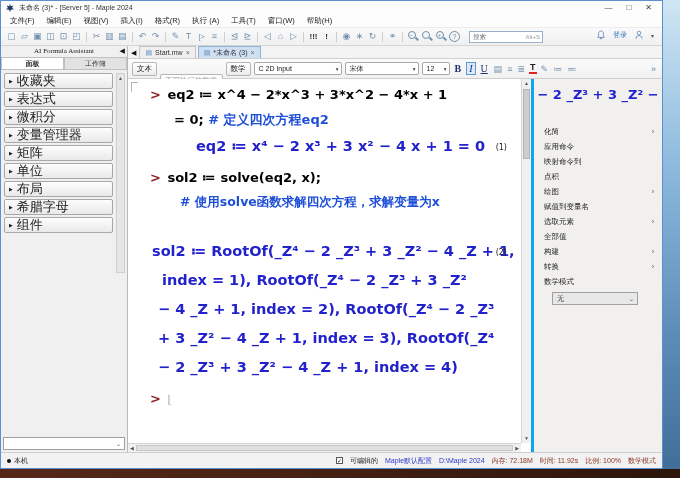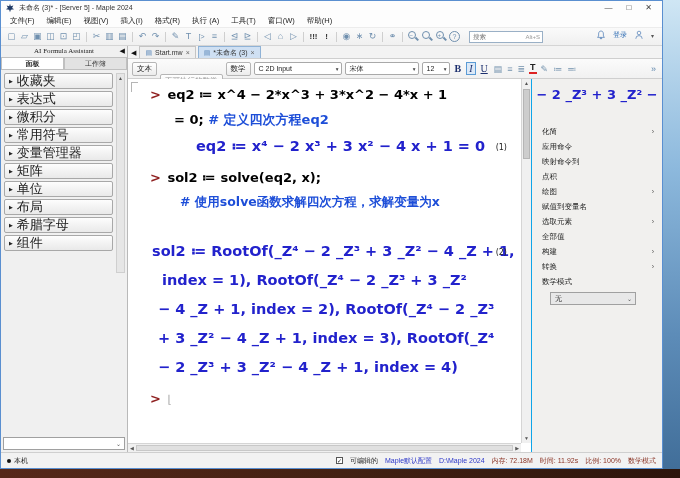--- a/index.html
+++ b/index.html
@@ -128,21 +128,21 @@
   .vscroll { position:absolute; right:0; top:0; bottom:9px; width:10px; background:#f0f0f0; border-left:1px solid #d5d5d5; }
   .vscroll .arr { display:block; text-align:center; font-size:5px; color:#555; line-height:9px; }
   .vscroll .arr.down { position:absolute; bottom:0; left:0; right:0; }
   .vscroll .thumb { position:absolute; top:10px; left:1px; right:1px; height:70px; background:#cdcdcd; border:1px solid #b5b5b5; }
   .hscroll { position:absolute; left:0; right:10px; bottom:0; height:9px; background:#f0f0f0; border-top:1px solid #d5d5d5; }
   .hscroll .arr { position:absolute; top:0; font-size:5px; color:#555; line-height:9px; }
   .hscroll .arr.left { left:2px; } .hscroll .arr.right { right:2px; }
   .hscroll .thumb { position:absolute; left:8px; right:8px; top:1px; bottom:1px; background:#e0e0e0; border:1px solid #c8c8c8; }
 
   
-  .ctxpanel { flex:1; background:#f1f0ee; border-left:1px solid #0ea5e9; position:relative; overflow:hidden; }
+  .ctxpanel { flex:1; background:#f1f0ee; border-left:3px solid #0ea5e9; position:relative; overflow:hidden; }
   .ctx-preview { margin-top:8px; text-align:center; font-family:"DejaVu Sans",sans-serif;
     font-size:13px; font-weight:bold; color:#2222cc; white-space:nowrap; }
   .ctx-list { margin-top:22px; }
   .ctx-item { display:flex; align-items:center; height:15px; padding:0 8px 0 10px; font-size:7.5px; color:#222; }
   .ctx-item .arrow { margin-left:auto; color:#555; font-size:7px; }
   .ctx-select { margin:3px 0 0 18px; width:86px; height:13px; background:#e8e8e8; border:1px solid #a0a0a0;
     display:flex; align-items:center; font-size:7px; color:#222; padding-left:4px; }
   .ctx-select .caret { margin-left:auto; font-size:6px; color:#555; padding-right:3px; }
 
   
@@ -327,23 +327,20 @@
             
           <div class="pal">
                 <span class="tri">▶</span>
                 <span class="plabel">收藏夹</span>
               </div><div class="pal">
                 <span class="tri">▶</span>
                 <span class="plabel">表达式</span>
               </div><div class="pal">
                 <span class="tri">▶</span>
                 <span class="plabel">微积分</span>
-              </div><div class="pal">
-                <span class="tri">▶</span>
-                <span class="plabel">常用符号</span>
               </div><div class="pal">
                 <span class="tri">▶</span>
                 <span class="plabel">变量管理器</span>
               </div><div class="pal">
                 <span class="tri">▶</span>
                 <span class="plabel">矩阵</span>
               </div><div class="pal">
                 <span class="tri">▶</span>
                 <span class="plabel">单位</span>
               </div><div class="pal">

